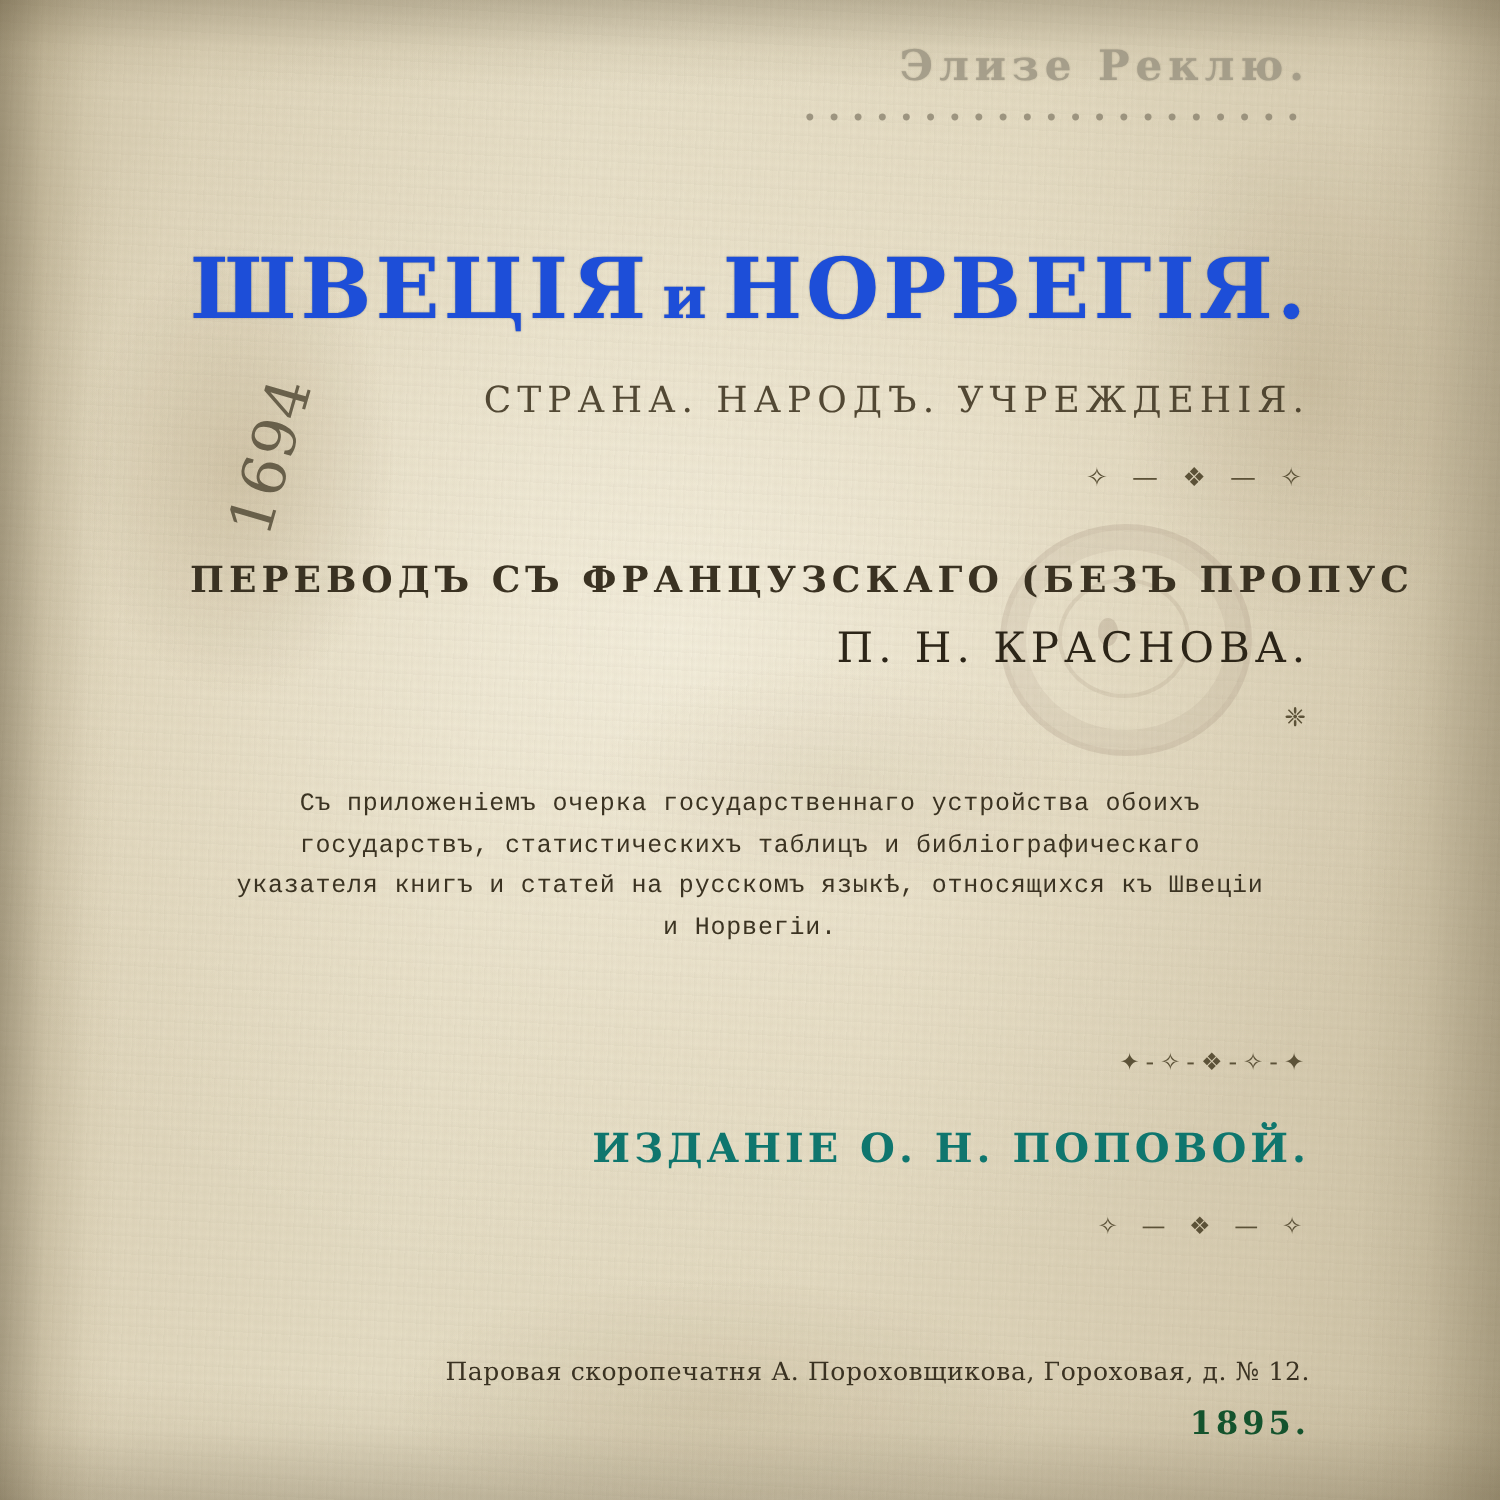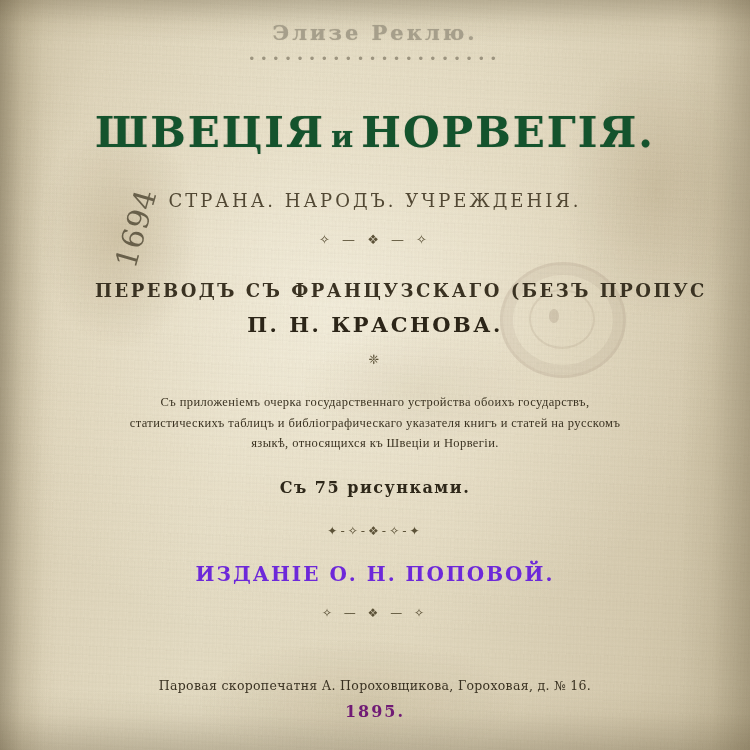--- a/index.html
+++ b/index.html
@@ -82,21 +82,21 @@
     top: 0;
     width: 560px;
     height: 750px;
     text-align: center;
     color: #30291c;
   }
   .line {
     position: absolute;
     left: 0;
     width: 560px;
-    text-align: center;
+    text-align: right;
     white-space: nowrap;
   }
 
   
   .author-top {
     top: 20px;
     font-size: 21px;
     letter-spacing: 3px;
     color: #9d9683;
     font-family: "DejaVu Serif", serif;
@@ -107,25 +107,25 @@
   .orn-dots {
     top: 52px;
     font-size: 12px;
     letter-spacing: 5px;
     color: #8c8470;
     opacity: 0.8;
   }
 
   
   .title-main {
-    top: 108px;
+    top: 120px;
     font-size: 42px;
     font-weight: 700;
     letter-spacing: 2px;
-    color: #14532d;
+    color: #1d4ed8;
     font-family: "DejaVu Serif", serif;
     text-shadow: 0 0 1px rgba(40,34,22,0.35);
   }
   .title-main .conj {
     font-size: 30px;
     font-style: normal;
     padding: 0 6px;
   }
   .subtitle {
     top: 190px;
@@ -149,38 +149,38 @@
     color: #3a3222;
     font-family: "DejaVu Serif", serif;
     font-weight: 700;
   }
   .translator {
     top: 312px;
     font-size: 21px;
     letter-spacing: 2.5px;
     color: #2c2518;
     font-family: "DejaVu Serif", serif;
-    font-weight: 700;
+    font-weight: 400;
   }
   .orn-2 {
     top: 352px;
     font-size: 13px;
     letter-spacing: 2px;
     color: #5c5238;
   }
   .note-block {
     top: 392px;
     width: 560px;
     left: 0;
     position: absolute;
     font-size: 12.5px;
     line-height: 1.65;
     letter-spacing: 0.4px;
     color: #3b3322;
-    font-family: Liberation Serif, serif;
+    font-family: Liberation Mono, monospace;
     text-align: center;
     white-space: normal;
     padding: 0 20px;
     box-sizing: border-box;
   }
   .illustrations {
     top: 478px;
     font-size: 16px;
     letter-spacing: 1.5px;
     color: #2e2719;
@@ -190,21 +190,21 @@
   .orn-3 {
     top: 524px;
     font-size: 12px;
     letter-spacing: 3px;
     color: #5c5238;
   }
   .publisher {
     top: 562px;
     font-size: 20px;
     letter-spacing: 2px;
-    color: #6d28d9;
+    color: #0f766e;
     font-family: "DejaVu Serif", serif;
     font-weight: 700;
   }
   .orn-4 {
     top: 606px;
     font-size: 12px;
     letter-spacing: 4px;
     color: #5c5238;
   }
   .city {
@@ -219,21 +219,21 @@
     top: 678px;
     font-size: 12.5px;
     letter-spacing: 0.3px;
     color: #3a3222;
     font-family: "DejaVu Serif", serif;
   }
   .year {
     top: 702px;
     font-size: 16px;
     letter-spacing: 2px;
-    color: #701a75;
+    color: #14532d;
     font-family: "DejaVu Serif", serif;
     font-weight: 700;
   }
 
   
   .handwritten {
     position: absolute;
     left: 108px;
     top: 262px;
     font-size: 30px;
@@ -307,22 +307,21 @@
 
     <div class="line subtitle">СТРАНА. НАРОДЪ. УЧРЕЖДЕНІЯ.</div>
     <div class="line orn-1 orn-sym">✧ — ❖ — ✧</div>
 
     <div class="line translated-from">ПЕРЕВОДЪ СЪ ФРАНЦУЗСКАГО (БЕЗЪ ПРОПУС</div>
     <div class="line translator">П. Н. КРАСНОВА.</div>
     <div class="line orn-2 orn-sym">❈</div>
 
     <div class="note-block">Съ приложеніемъ очерка государственнаго устройства обоихъ государствъ, статистическихъ таблицъ и библіографическаго указателя книгъ и статей на русскомъ языкѣ, относящихся къ Швеціи и Норвегіи.</div>
 
-    <div class="line illustrations">Съ 75 рисунками.</div>
     <div class="line orn-3 orn-sym">✦-✧-❖-✧-✦</div>
 
     <div class="line publisher">ИЗДАНІЕ О. Н. ПОПОВОЙ.</div>
     <div class="line orn-4 orn-sym">✧ — ❖ — ✧</div>
 
-    <div class="line printer">Паровая скоропечатня А. Пороховщикова, Гороховая, д. № 16.</div>
+    <div class="line printer">Паровая скоропечатня А. Пороховщикова, Гороховая, д. № 12.</div>
     <div class="line year">1895.</div>
   </div>
 </div>
 
 </body></html>

